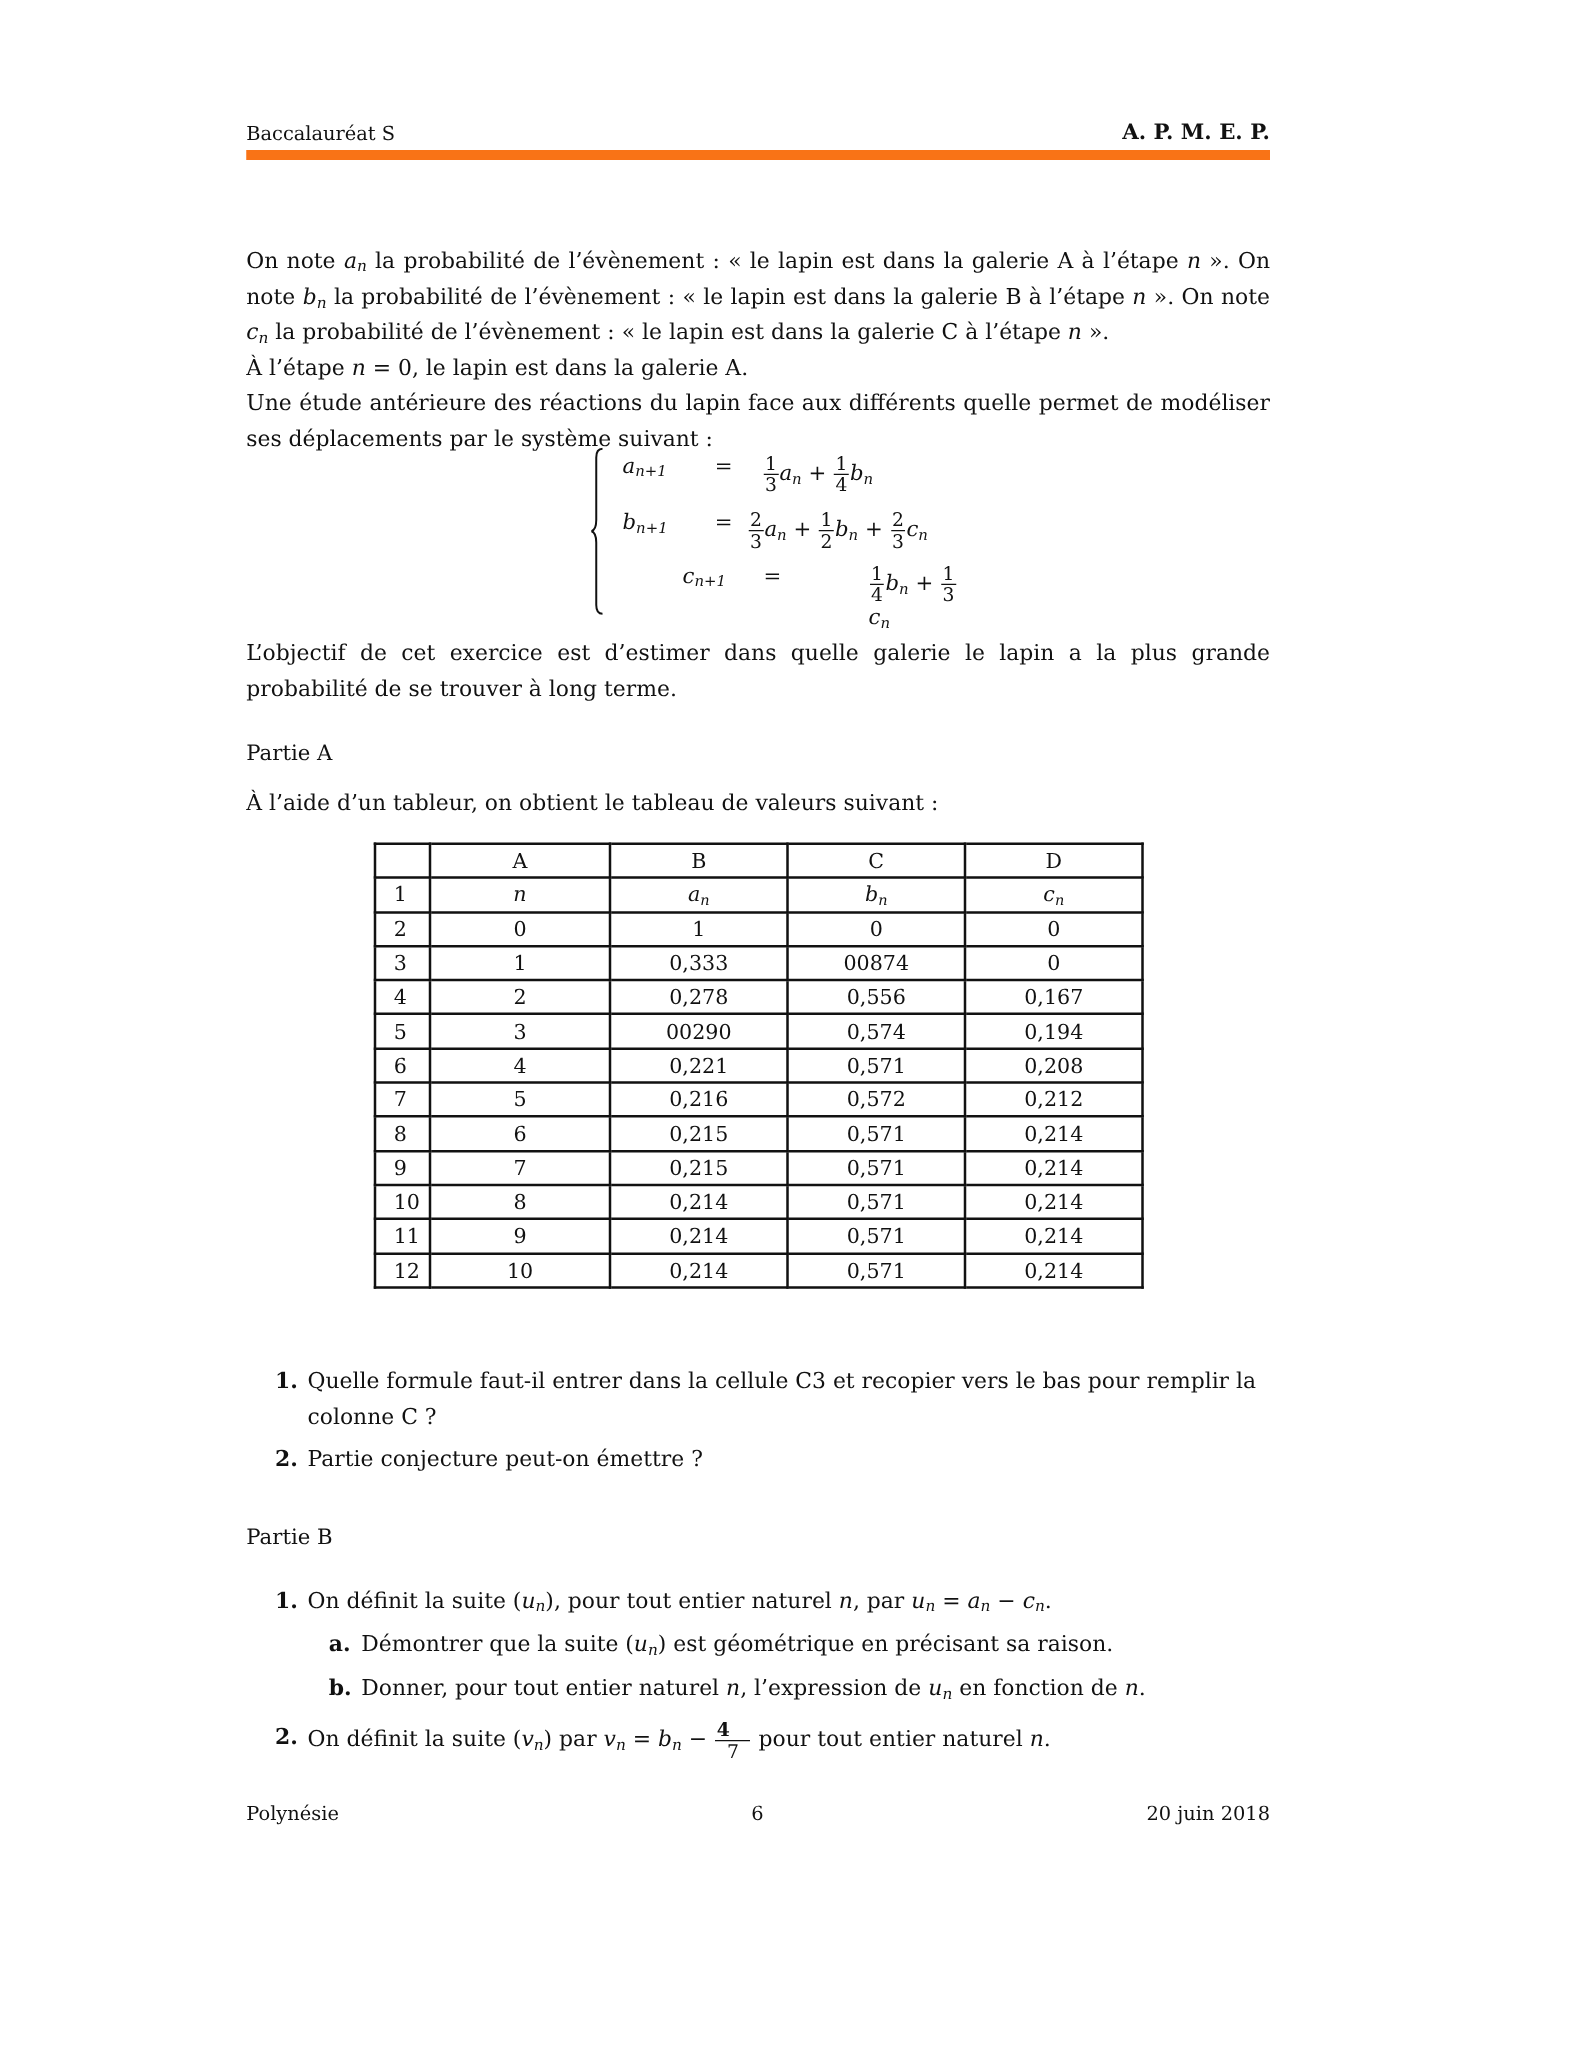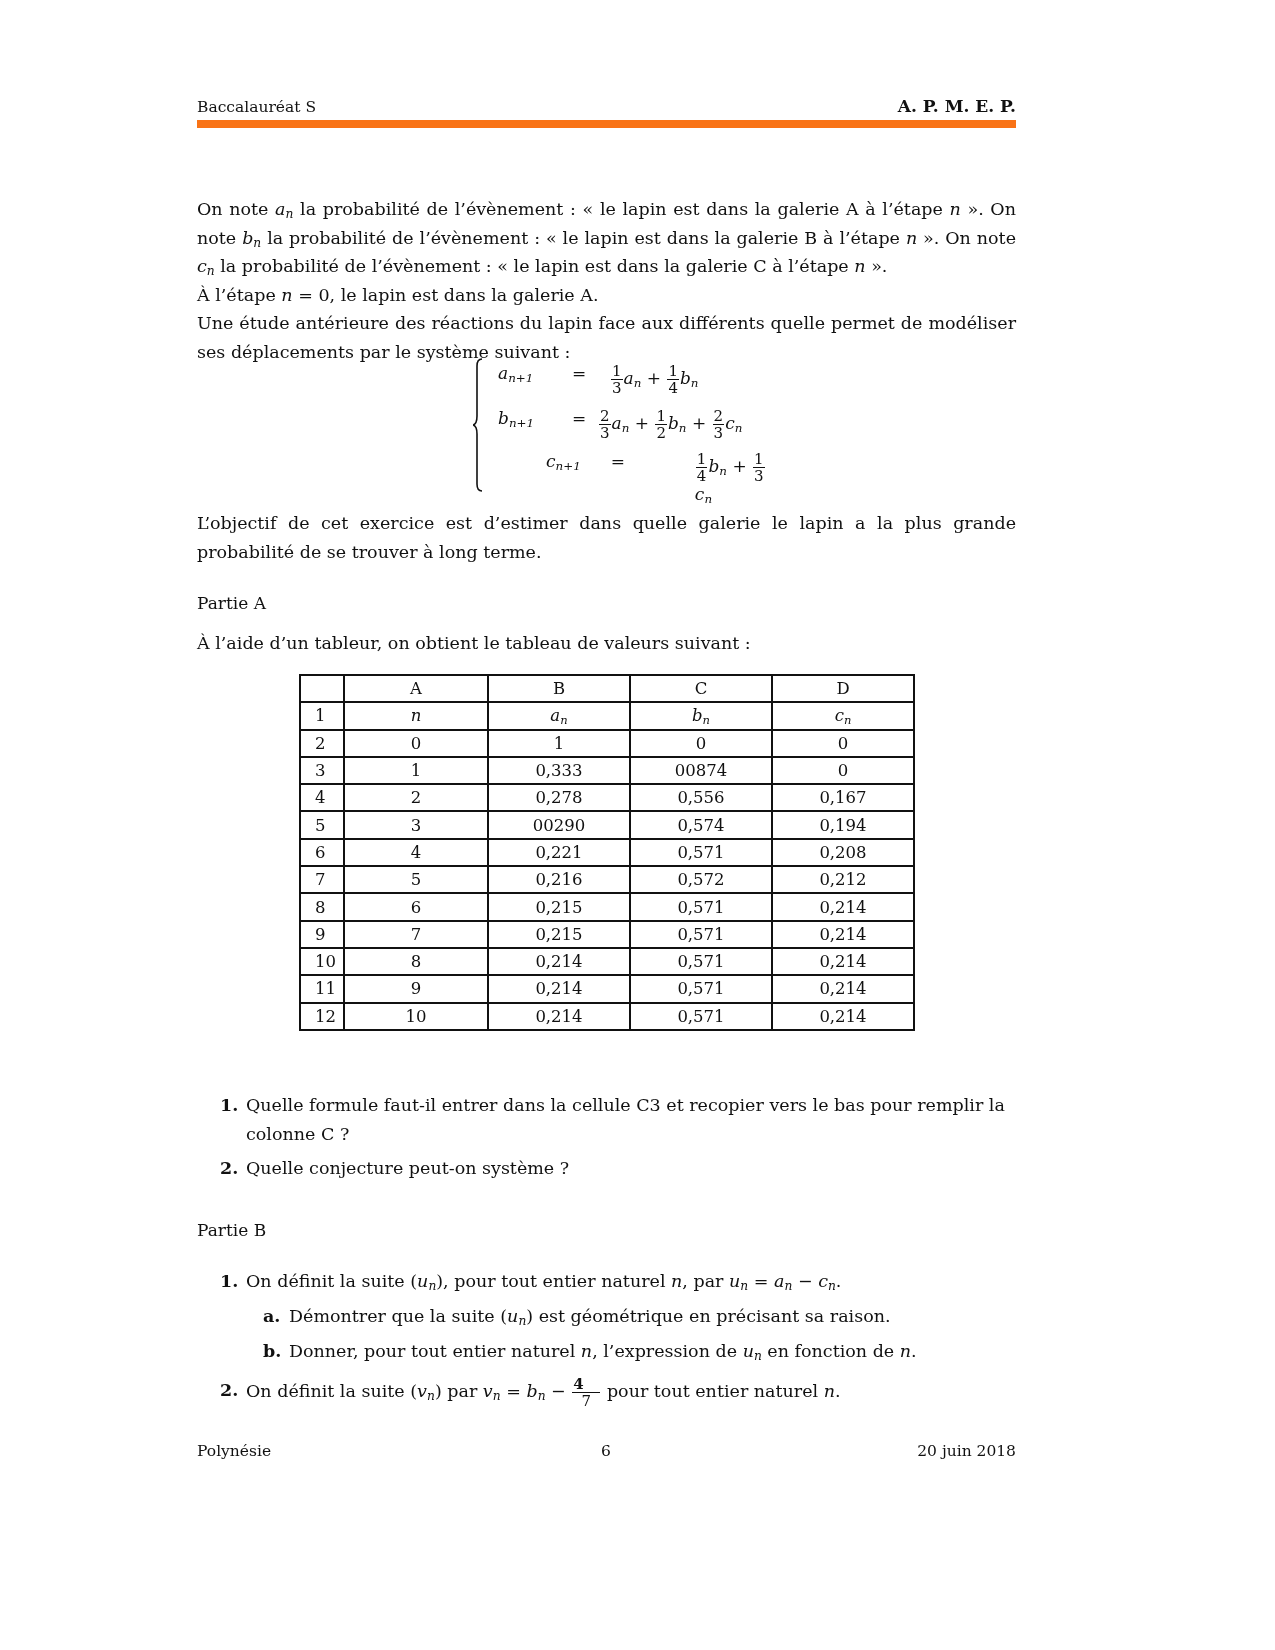--- a/index.html
+++ b/index.html
@@ -216,21 +216,21 @@
       </tr>
 </tbody>
   </table>
 
 <div class="q" style="top:1091px;">
   <span class="num">1.</span>
   <span class="body">Quelle formule faut-il entrer dans la cellule C3 et recopier vers le bas pour remplir la colonne C ?</span>
 </div>
 <div class="q" style="top:1154px;">
   <span class="num">2.</span>
-  <span class="body">Quelle conjecture peut-on système ?</span>
+  <span class="body">Partie conjecture peut-on émettre ?</span>
 </div>
 
 <div class="section-title" style="top:1220px;">Partie B</div>
 
 <div class="q" style="top:1267px;">
   <span class="num">1.</span>
   <span class="body"><span>On définit la suite (</span><i class="m">u</i><sub>n</sub><span>), pour tout entier naturel </span><i class="m">n</i><span>, par </span><i class="m">u</i><sub>n</sub><span> = </span><i class="m">a</i><sub>n</sub><span> − </span><i class="m">c</i><sub>n</sub><span>.</span></span>
 </div>
 <div class="sub-q q" style="top:1302px; left:263px;">
   <span class="num">a.</span>

